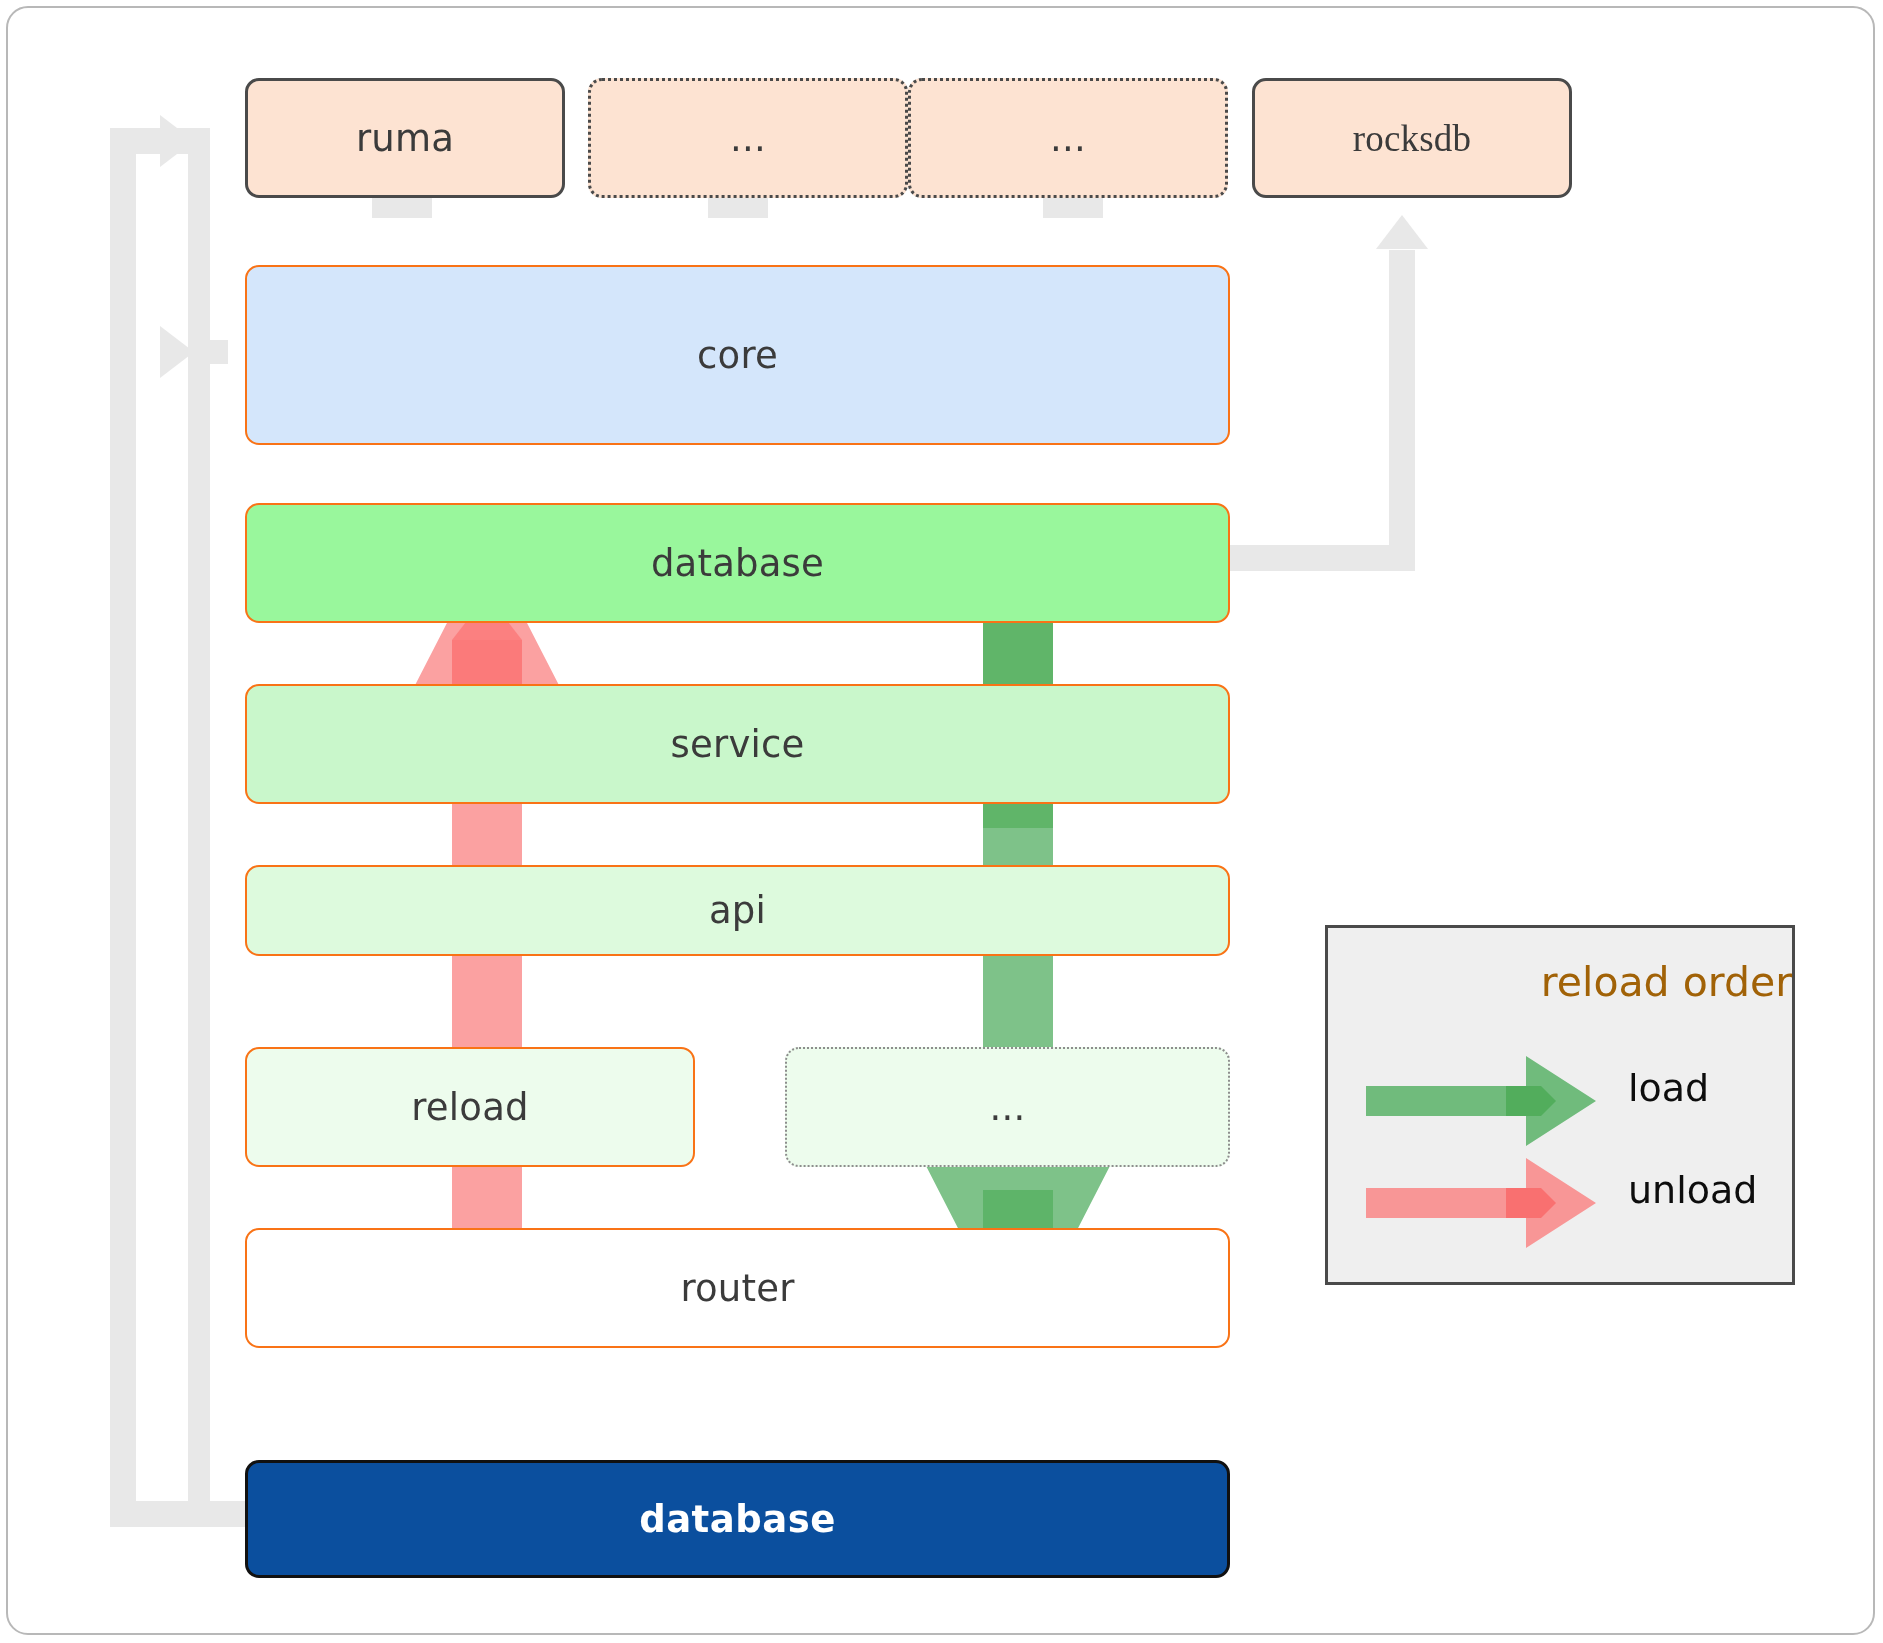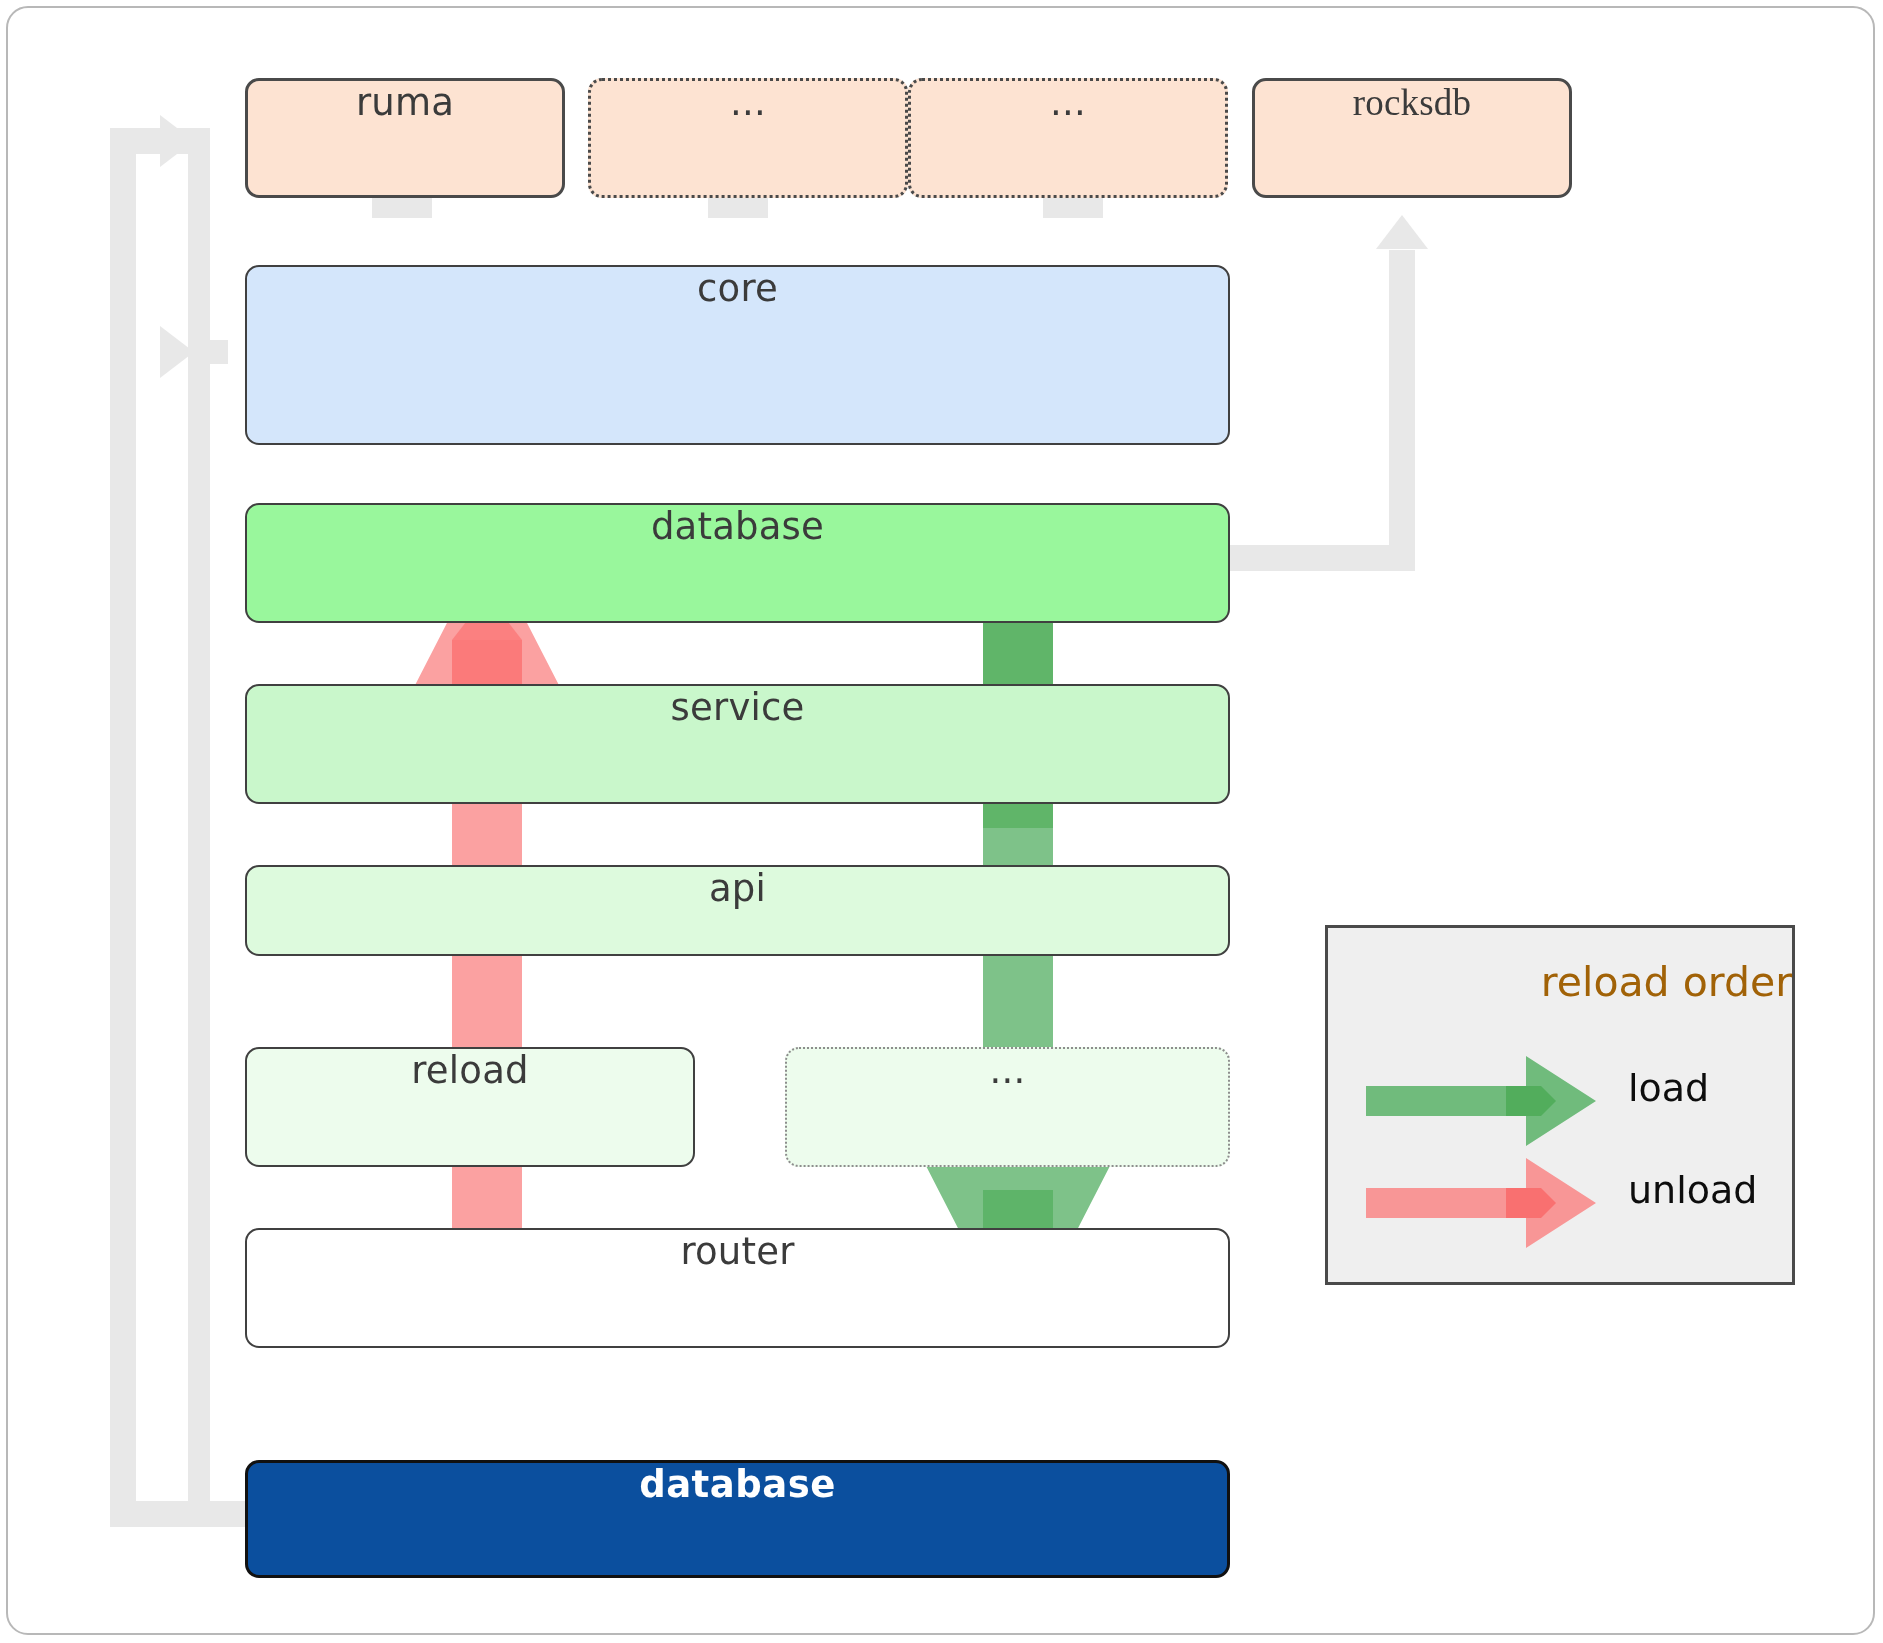--- a/index.html
+++ b/index.html
@@ -25,35 +25,35 @@
     height: 1629px;
     border: 2px solid #b8b8b8;
     border-radius: 22px;
     box-sizing: border-box;
     background: #ffffff;
   }
   .node {
     position: absolute;
     box-sizing: border-box;
     display: flex;
-    align-items: flex-start;
+    align-items: center;
     justify-content: center;
     border-radius: 14px;
     font-size: 37px;
     color: #3b3b3b;
     letter-spacing: 0.2px;
   }
   .node.solid-dark {
     border: 3px solid #4a4a4a;
   }
   .node.dotted-dark {
     border: 3px dotted #4a4a4a;
   }
   .node.solid-gray {
-    border: 2px solid #404040;
+    border: 2px solid #f97316;
   }
   .node.dotted-gray {
     border: 2px dotted #8d8d8d;
   }
   .node.solid-black {
     border: 3px solid #111111;
   }
   .dep  { background: #fde3d2; }
   .core-box { background: #d4e6fb; }
   .db-box { background: #99f79c; }

